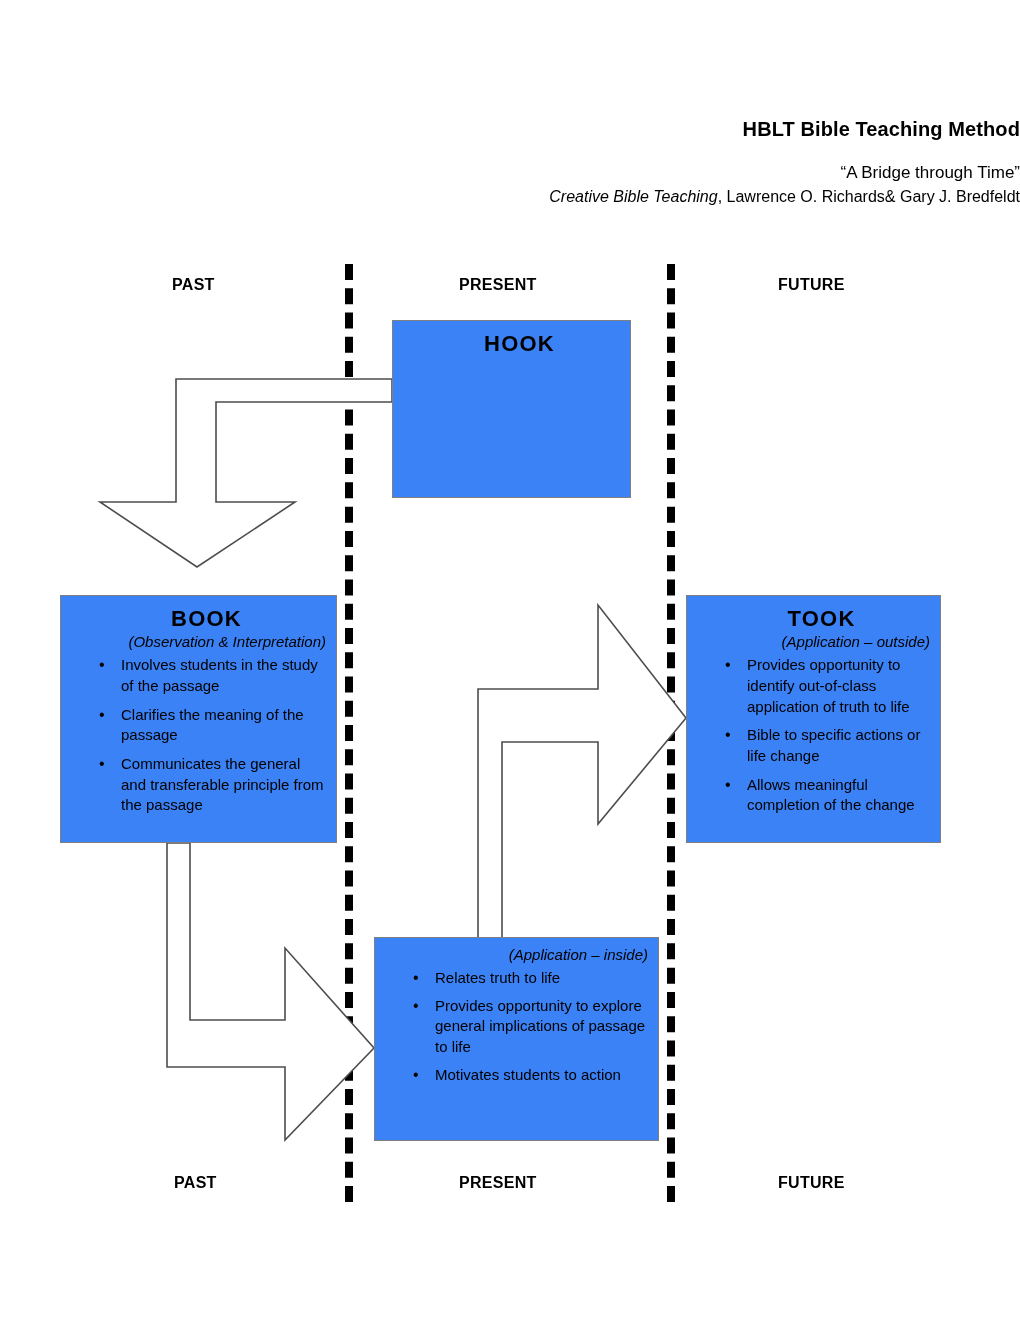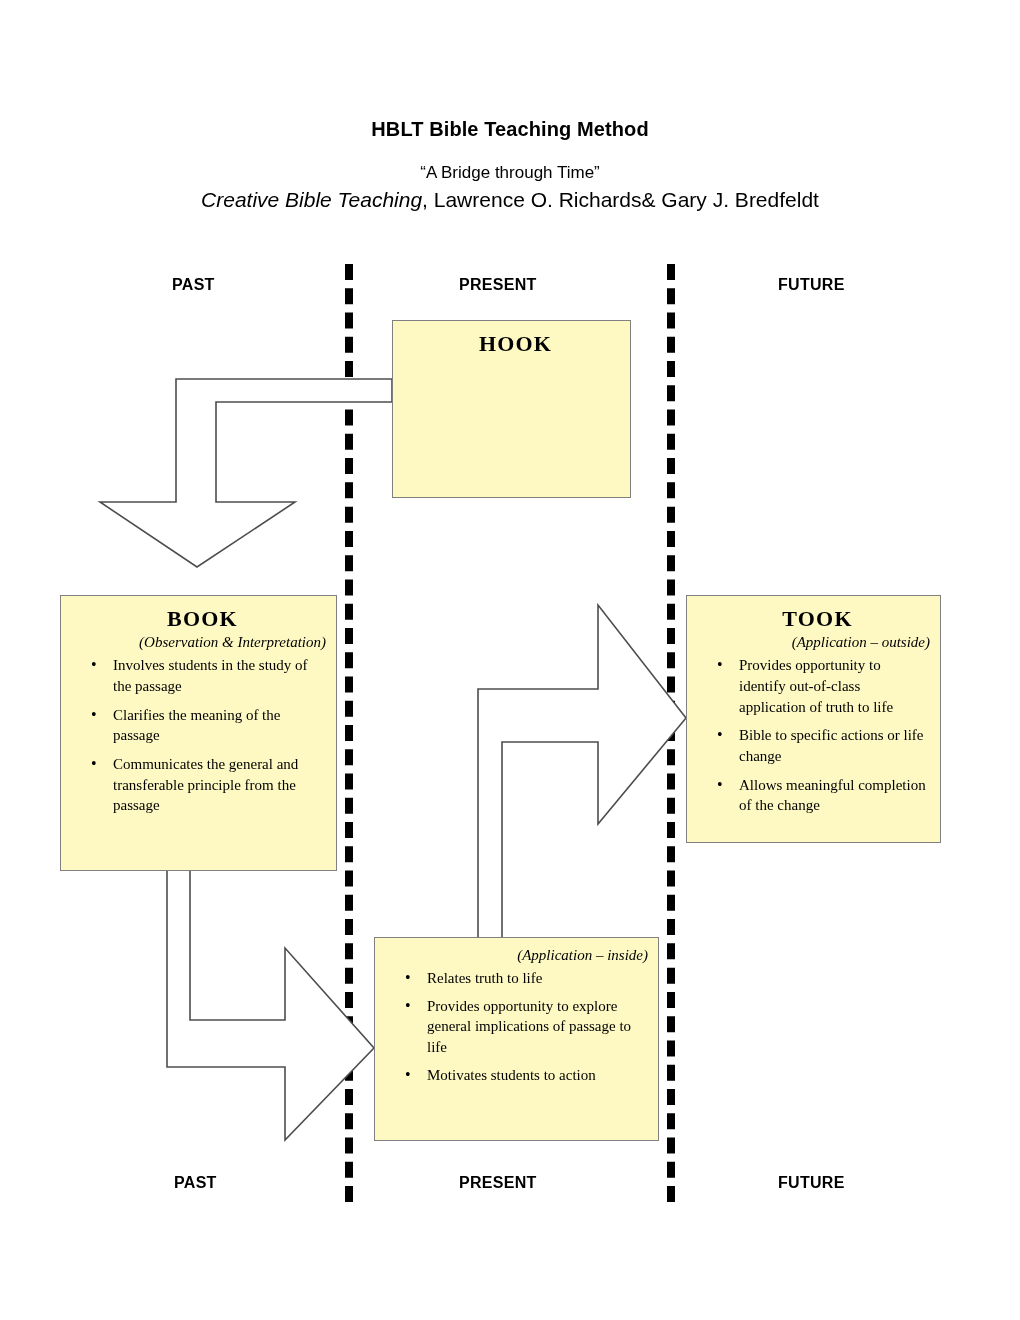--- a/index.html
+++ b/index.html
@@ -19,37 +19,37 @@
     background: #ffffff;
     overflow: hidden;
   }
 
   
   #header {
     position: absolute;
     left: 0;
     top: 118px;
     width: 1020px;
-    text-align: center;
+    text-align: right;
   }
   #doc-title {
     font-size: 20px;
     font-weight: bold;
     letter-spacing: 0.1px;
     margin: 0 0 22px 0;
     line-height: 1.1;
   }
   #doc-subtitle {
     font-size: 17px;
     font-weight: normal;
     margin: 0 0 4px 0;
     line-height: 1.25;
   }
   #doc-credit {
-    font-size: 21px;
+    font-size: 16px;
     margin: 0;
     line-height: 1.25;
   }
   #doc-credit .ital {
     font-style: italic;
   }
 
   
   .col-label {
     position: absolute;
@@ -92,24 +92,23 @@
   #arrow-layer .arrow-shape {
     fill: #ffffff;
     stroke: #4d4d4d;
     stroke-width: 1.6;
   }
 
   
   .node-box {
     position: absolute;
     box-sizing: border-box;
-    background: #fef9c3;
+    background: #3b82f6;
     border: 1px solid #808080;
-    padding: 8px 10px 10px 18px;
-    font-family: Liberation Serif, serif;
+    padding: 8px 10px 10px 26px;
   }
   .node-title {
     text-align: center;
     font-size: 22px;
     font-weight: bold;
     letter-spacing: 1.2px;
     line-height: 1.15;
     margin: 2px 0 2px 0;
   }
   .node-sub {
@@ -142,21 +141,21 @@
   }
 
   
   #box-hook {
     left: 392px;  top: 320px;  width: 239px;  height: 178px;
   }
   #box-hook .node-title { margin-bottom: 6px; }
   #box-hook .node-list li { margin-bottom: 9px; }
 
   #box-book {
-    left: 60px;   top: 595px;  width: 277px;  height: 276px;
+    left: 60px;   top: 595px;  width: 277px;  height: 248px;
   }
   #box-took {
     left: 686px;  top: 595px;  width: 255px;  height: 248px;
   }
   #box-look {
     left: 374px;  top: 937px;  width: 285px;  height: 204px;
   }
   #box-look .node-list li { margin-bottom: 7px; }
 </style>
 </head>

